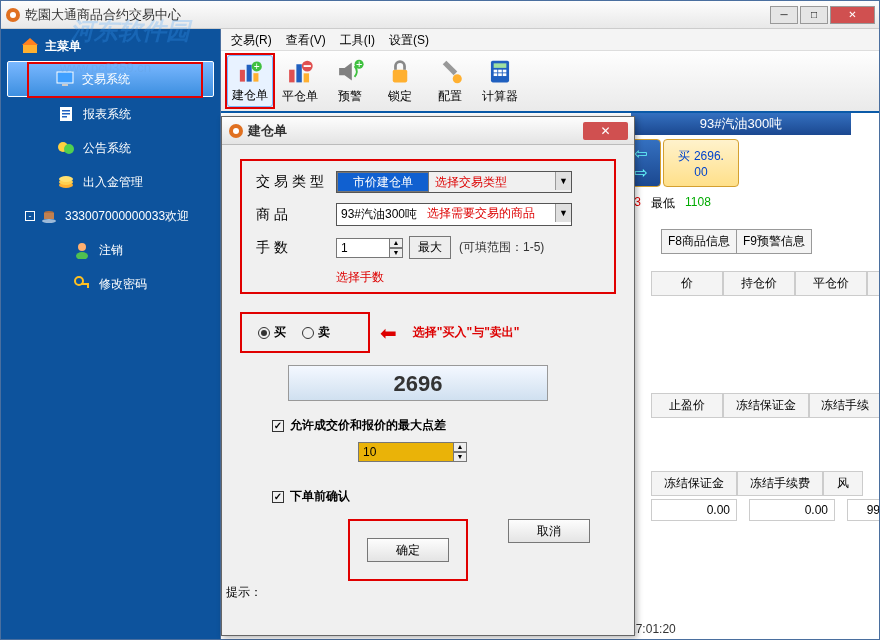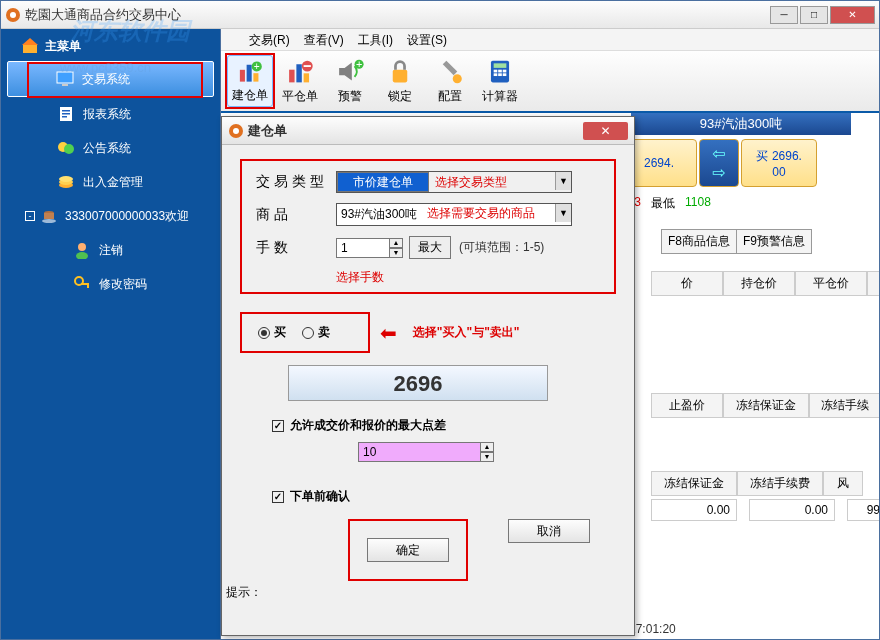--- a/index.html
+++ b/index.html
@@ -16,21 +16,21 @@
 .content { flex: 1; display: flex; overflow: hidden; }
 .sidebar { width: 220px; background: #0d539d; border-right: 1px solid #4a6f9f; padding-top: 2px; overflow: hidden; }
 .side-header { color: #fff; font-size: 13px; font-weight: bold; padding: 6px 20px; display: flex; align-items: center; gap: 6px; }
 .side-item { color: #fff; font-size: 13px; padding: 8px 10px 8px 56px; display: flex; align-items: center; gap: 8px; cursor: pointer; position: relative; }
 .side-item.selected { background: linear-gradient(to bottom,#7ab8ff,#3d8fe0); border: 1px solid #fff; margin: 0 6px; padding-left: 48px; border-radius: 2px; }
 .redbox1 { position: absolute; border: 2px solid #e00000; pointer-events:none; }
 .side-icon { width: 18px; height: 18px; display: inline-block; }
 .tree-branch { color: #fff; padding: 8px 10px 8px 24px; display: flex; align-items: center; gap: 6px; }
 .tree-minus { color: #fff; width: 10px; height: 10px; border: 1px solid #fff; display: inline-flex; align-items: center; justify-content: center; font-size: 9px; line-height: 1; }
 .main { flex: 1; display: flex; flex-direction: column; overflow: hidden; position: relative; }
-.menubar { height: 22px; background: #f4f4f4; padding: 3px 28px; display: flex; gap: 14px; border-bottom: 1px solid #ddd; }
+.menubar { height: 22px; background: #f4f4f4; padding: 3px 10px; display: flex; gap: 14px; border-bottom: 1px solid #ddd; }
 .menuitem { cursor: pointer; }
 .toolbar { height: 62px; background: linear-gradient(to bottom,#fefefe,#eaeaea); display: flex; gap: 4px; padding: 4px 6px; border-bottom: 2px solid #0a5aa8; position: relative; }
 .tool-item { width: 46px; display: flex; flex-direction: column; align-items: center; justify-content: center; gap: 2px; cursor: pointer; padding: 2px; }
 .tool-item.sel { border: 1px solid #7ab8ff; background: #e8f2ff; border-radius: 3px; }
 .tool-icon { width: 32px; height: 32px; }
 .tool-label { font-size: 12px; }
 .grid-area { flex: 1; position: relative; background: #fff; overflow: hidden; }
 .product-title { position: absolute; left: 410px; top: 0; width: 220px; height: 22px; background: linear-gradient(to bottom,#3470c0,#1b4890); color: #fff; text-align: center; line-height: 22px; font-size: 13px; }
 .ticker { position: absolute; left: 400px; top: 26px; display: flex; gap: 2px; }
 .ticker-box { width: 76px; height: 48px; background: linear-gradient(to bottom,#fff2cc,#ffe08a); border: 1px solid #d4a030; border-radius: 4px; color: #0044cc; font-size: 14px; display: flex; flex-direction: column; align-items: center; justify-content: center; }
@@ -68,21 +68,21 @@
 .max-btn { margin-left: 6px; padding: 2px 8px; border: 1px solid #777; background: #eee; cursor: pointer; }
 .range-hint { margin-left: 8px; color: #333; }
 .buysell-row { border: 2px solid #e00000; padding: 10px 16px; width: 130px; display: flex; gap: 16px; align-items: center; }
 .radio-wrap { display: flex; align-items: center; gap: 4px; font-size: 14px; font-weight: bold; }
 .radio { width: 12px; height: 12px; border: 1px solid #333; border-radius: 50%; display: inline-flex; align-items: center; justify-content: center; }
 .radio.checked::after { content: ""; width: 6px; height: 6px; background: #333; border-radius: 50%; }
 .arrow-red { color: #d00; font-size: 20px; margin: 0 10px; }
 .price-display { width: 260px; height: 36px; background: linear-gradient(to bottom,#f4f8ff,#d0e0f0); border: 1px solid #999; text-align: center; line-height: 36px; font-size: 22px; font-weight: bold; margin: 12px 0 16px 48px; color: #333; }
 .checkbox-row { display: flex; align-items: center; gap: 6px; font-size: 13px; font-weight: bold; margin-left: 32px; margin-bottom: 8px; }
 .checkbox { width: 12px; height: 12px; border: 1px solid #333; display: inline-flex; align-items: center; justify-content: center; font-size: 10px; }
-.points-input { width: 123px; height: 20px; border: 1px solid #777; background: #f0abfc; padding: 0 4px; margin-left: 118px; display: flex; align-items: center; }
+.points-input { width: 96px; height: 20px; border: 1px solid #777; background: #eab308; padding: 0 4px; margin-left: 118px; display: flex; align-items: center; }
 .btn-row { display: flex; gap: 40px; margin-left: 108px; margin-top: 14px; }
 .dlg-btn { width: 82px; height: 24px; border: 1px solid #777; background: linear-gradient(to bottom,#fdfdfd,#e4e4e4); cursor: pointer; }
 .ok-frame { border: 2px solid #e00000; padding: 17px; display: inline-block; }
 .dlg-hint { position: absolute; left: 4px; bottom: -6px; }
 
 svg { display: block; }
 </style>
 </head>
 <body>
 
@@ -237,23 +237,20 @@
               <rect x="14" y="18" width="4" height="3" fill="#fff"></rect>
               <rect x="19" y="18" width="4" height="3" fill="#fff"></rect>
             </svg>
           <span class="tool-label">计算器</span>
         </div>
       </div>
 
       <div class="grid-area">
         <div class="product-title">93#汽油300吨</div>
         <div class="ticker">
-          <div class="ticker-box">
-              <span>2694.</span>
-            </div>
           <div class="ticker-box arrows">⇦<br>⇨</div>
           <div class="ticker-box">
             <div class="row1"><span>买</span> <span>2696.</span></div>
             <div>00</div>
           </div>
         </div>
         <div class="info-bar">
           <span class="red">703</span>
           <span>最低</span>
           <span class="green">1108</span>

